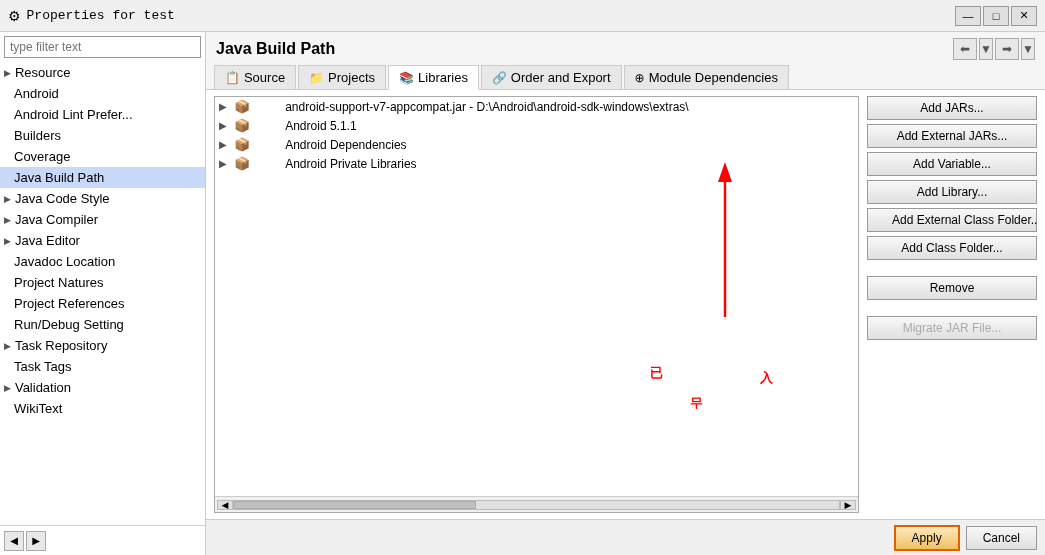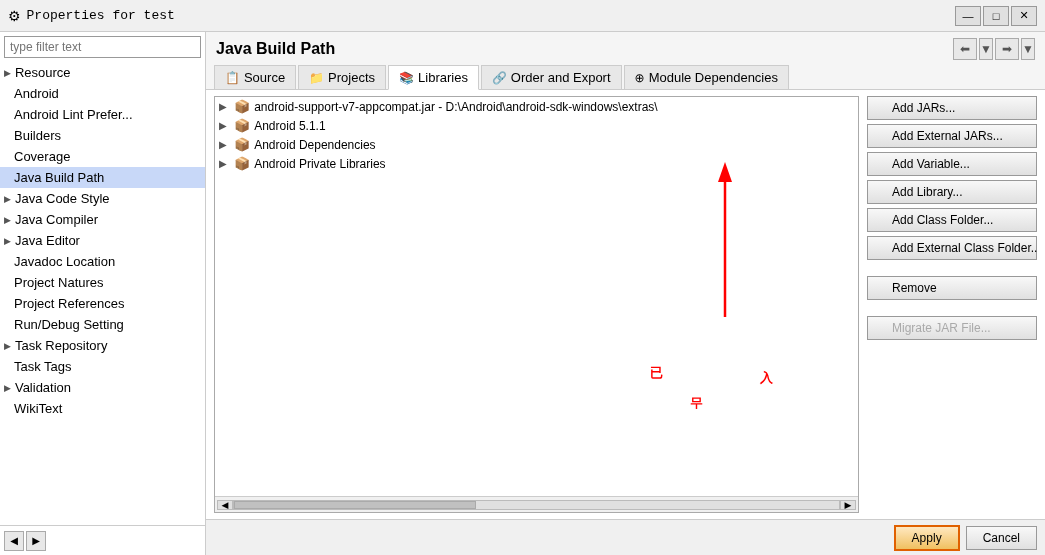--- a/index.html
+++ b/index.html
@@ -164,21 +164,21 @@
     }
     .tree-item {
       display: flex;
       align-items: center;
       padding: 2px 4px;
       cursor: pointer;
       white-space: nowrap;
     }
     .tree-arrow { font-size: 10px; color: #555; margin-right: 3px; width: 12px; }
     .tree-icon { margin-right: 4px; font-size: 13px; }
-    .tree-label { font-size: 12px; }
+    .tree-label { font-size: 12px; margin-left: 31px; }
     .scrollbar-track {
       flex: 1;
       height: 10px;
       background: #e0e0e0;
       border: 1px solid #bbb;
       position: relative;
     }
     .scrollbar-thumb {
       position: absolute;
       left: 0;
@@ -200,21 +200,21 @@
       flex-direction: column;
       gap: 4px;
       width: 170px;
     }
     .action-btn {
       padding: 4px 24px;
       border: 1px solid #999;
       background: linear-gradient(to bottom, #f8f8f8, #e0e0e0);
       cursor: pointer;
       font-size: 12px;
-      text-align: left;
+      text-align: center;
       white-space: nowrap;
     }
     .action-btn.disabled { color: #aaa; cursor: default; }
     .btn-spacer { height: 8px; }
 
     
     .bottom-bar {
       height: 36px;
       background: #f0f0f0;
       border-top: 1px solid #ccc;
@@ -406,22 +406,22 @@
             </div>
             <button class="scroll-arrow-btn">▶</button>
           </div>
         </div>
 
         <div class="buttons-panel" id="buttons-panel">
             <button class="action-btn">Add JARs...</button>
             <button class="action-btn">Add External JARs...</button>
             <button class="action-btn">Add Variable...</button>
             <button class="action-btn">Add Library...</button>
+            <button class="action-btn">Add External Class Folder...</button>
             <button class="action-btn">Add Class Folder...</button>
-            <button class="action-btn">Add External Class Folder...</button>
             <div class="btn-spacer"></div>
             <button class="action-btn">Remove</button>
             <div class="btn-spacer"></div>
             <button class="action-btn disabled" disabled="">Migrate JAR File...</button>
           </div>
 
       </div>
     </div>
 
     <div class="bottom-bar">

